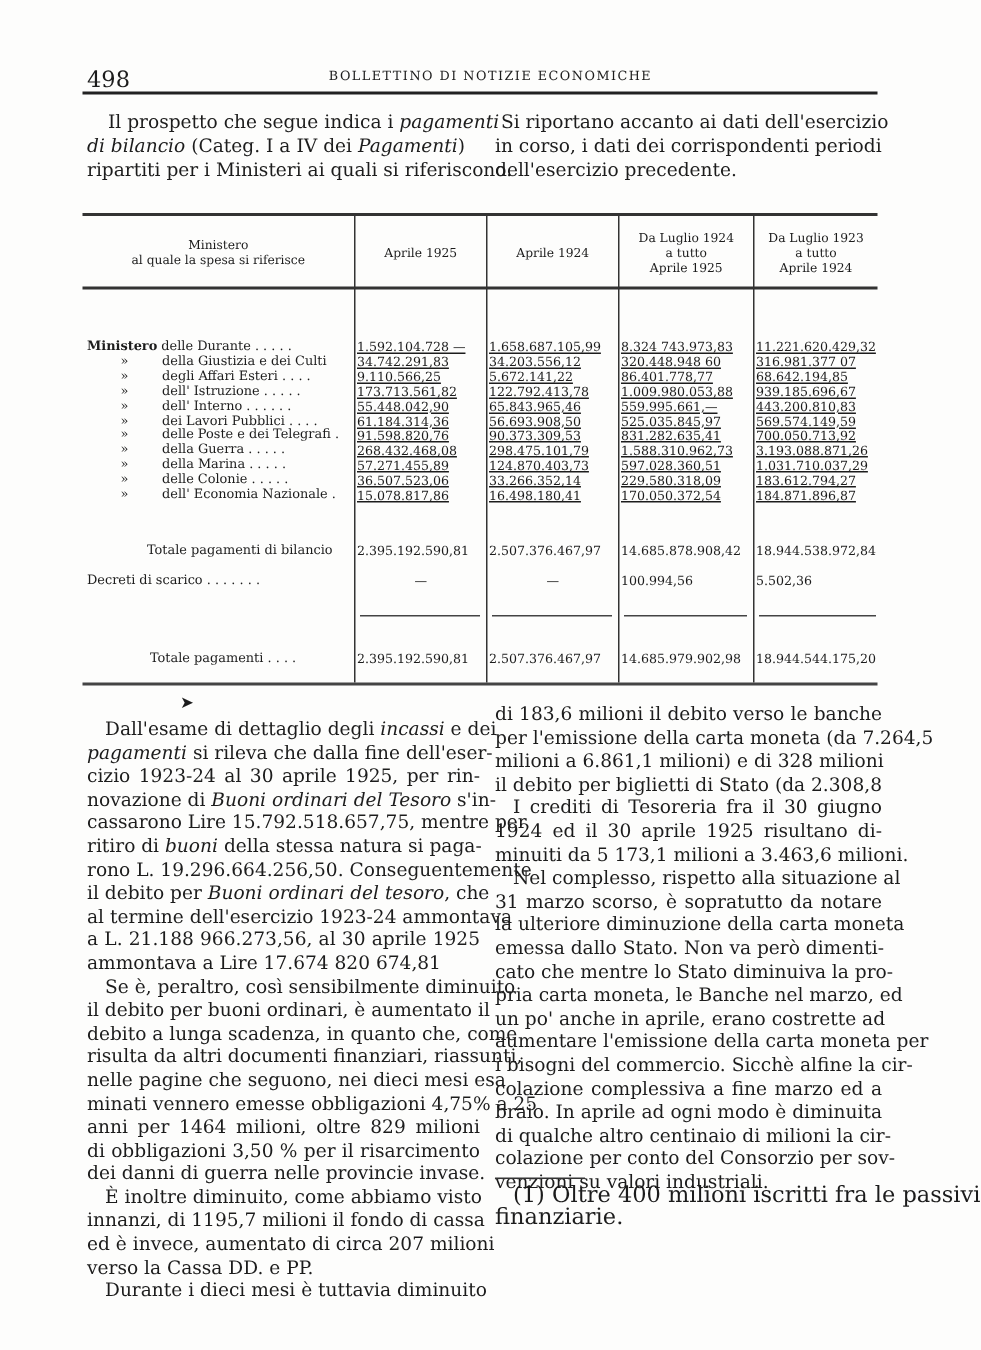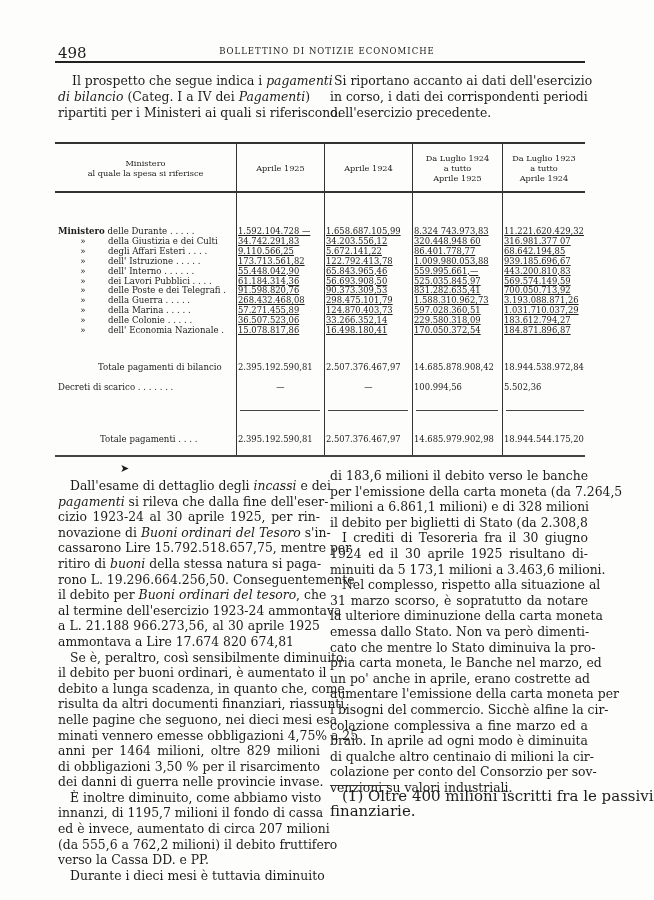--- a/index.html
+++ b/index.html
@@ -194,21 +194,20 @@
   <span class="line">debito a lunga scadenza, in quanto che, come</span>
   <span class="line">risulta da altri documenti finanziari, riassunti,</span>
   <span class="line">nelle pagine che seguono, nei dieci mesi esa</span>
   <span class="line">minati vennero emesse obbligazioni 4,75% a 25</span>
   <span class="line">anni per 1464 milioni, oltre 829 milioni</span>
   <span class="line">di obbligazioni 3,50 % per il risarcimento</span>
   <span class="line last">dei danni di guerra nelle provincie invase.</span>
   <span class="line ind">È inoltre diminuito, come abbiamo visto</span>
   <span class="line">innanzi, di 1195,7 milioni il fondo di cassa</span>
   <span class="line">ed è invece, aumentato di circa 207 milioni</span>
-  <span class="line">(da 555,6 a 762,2 milioni) il debito fruttifero</span>
   <span class="line last">verso la Cassa DD. e PP.</span>
   <span class="line ind">Durante i dieci mesi è tuttavia diminuito</span>
 </div>
 
 <div class="abs body-col right">
   <span class="line">di 183,6 milioni il debito verso le banche</span>
   <span class="line">per l'emissione della carta moneta (da 7.264,5</span>
   <span class="line">milioni a 6.861,1 milioni) e di 328 milioni</span>
   <span class="line">il debito per biglietti di Stato (da 2.308,8</span>
   <span class="line ind">I crediti di Tesoreria fra il 30 giugno</span>

